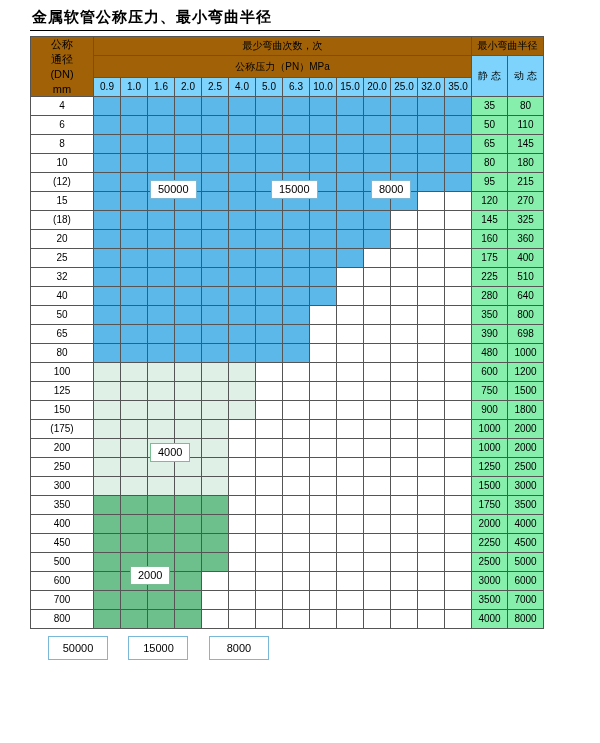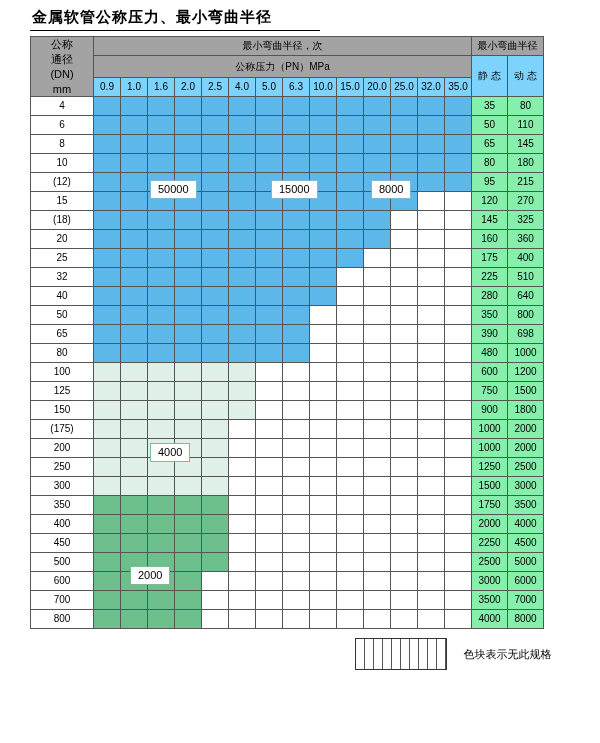--- a/index.html
+++ b/index.html
@@ -32,21 +32,21 @@
     border:1px solid #555;
     padding:0;
     text-align:center;
     vertical-align:middle;
     font-weight:normal;
     height:18px;
     font-size:10px;
     line-height:1;
   }
   .hdr{background:#7dd3fc;}
-  .hdr-lbl{background:#a3a3a3;font-size:11px;}
+  .hdr-lbl{background:#a16207;font-size:11px;}
   .colw{width:26px;}
   .dncol{width:62px;}
   .rcol{width:35px;}
 
   .dn-head{height:54px;}
   .dn-head div{line-height:1.35;font-size:11px;}
 
   
   .c-blue   {background:#5bb8e8;}
   .c-green  {background:#6dbf8b;}
@@ -98,21 +98,21 @@
 
   <table class="tbl" id="main-table">
     <thead>
       <tr>
         <td class="hdr-lbl dncol dn-head" rowspan="3">
           <div>公称</div>
           <div>通径</div>
           <div>(DN)</div>
           <div>mm</div>
         </td>
-        <td class="hdr-lbl" colspan="14">最小弯曲半径，次</td>
+        <td class="hdr-lbl" colspan="14">最少弯曲次数，次</td>
         <td class="hdr-lbl" colspan="2">最小弯曲半径</td>
       </tr>
       <tr>
         <td class="hdr-lbl" colspan="14">公称压力（PN）MPa</td>
         <td class="hdr rcol" rowspan="2">静 态</td>
         <td class="hdr rcol" rowspan="2">动 态</td>
       </tr>
       <tr id="pressure-row">
           <td class="hdr colw">0.9</td>
           <td class="hdr colw">1.0</td>
@@ -668,20 +668,21 @@
 
   <div id="callout-layer">
       <div class="callout" style="left: 150px; top: 180px;">50000</div>
       <div class="callout" style="left: 271px; top: 180px;">15000</div>
       <div class="callout" style="left: 371px; top: 180px;">8000</div>
       <div class="callout green" style="left: 150px; top: 443px;">4000</div>
       <div class="callout green" style="left: 130px; top: 566px;">2000</div>
     </div>
 
   <div class="legend">
+    <div class="lg-row">
+      <span class="lg-box">50000</span>
+      <span class="lg-box">15000</span>
+      <span class="lg-box">8000</span>
+    </div>
   </div>
 
-  <div class="lg-right">
-    <span class="lg-swatch"></span>
-    <span class="lg-text">色块表示无此规格</span>
-  </div>
 
 </div>
 
 </body></html>

